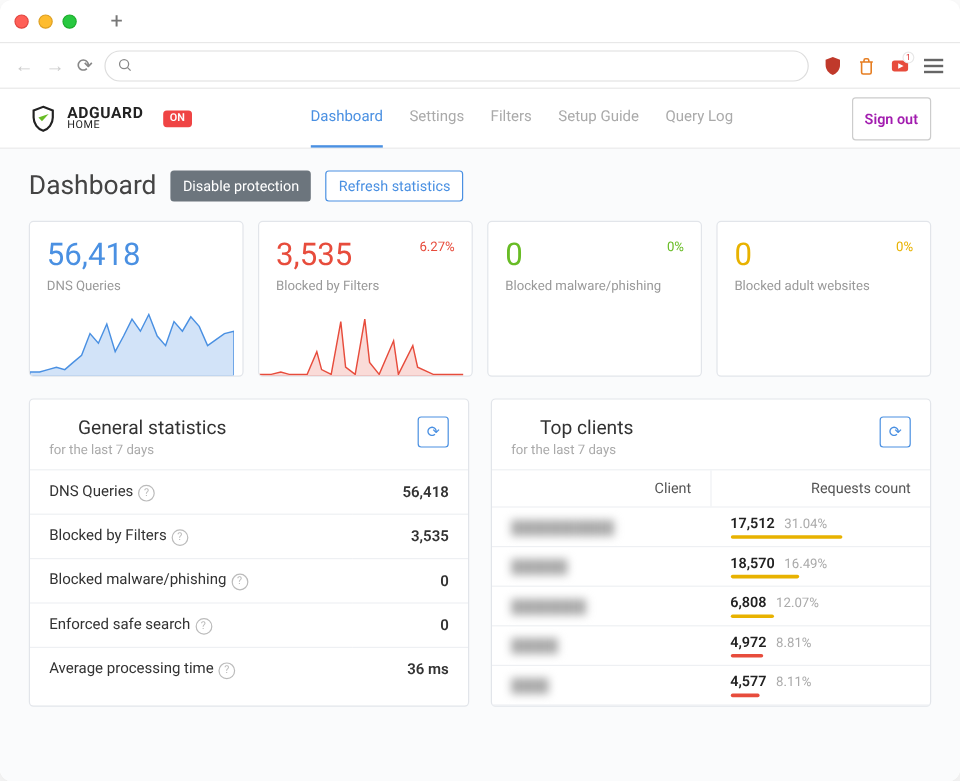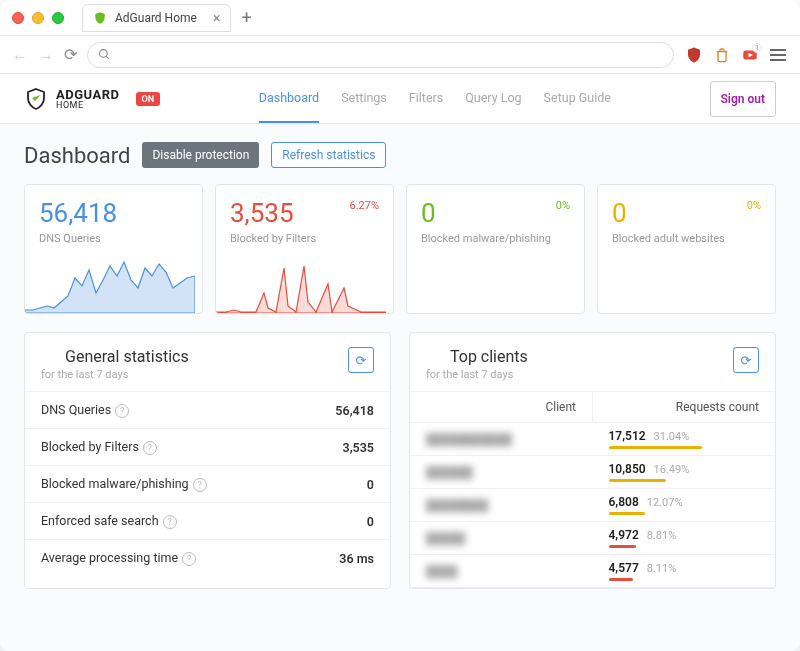--- a/index.html
+++ b/index.html
@@ -75,27 +75,20 @@
 </head>
 <body>
 
 <div class="window">
   <div class="titlebar">
     <div class="traffic">
       <span class="tclose"></span>
       <span class="tmin"></span>
       <span class="tmax"></span>
     </div>
-    <div class="tab">
-      <svg viewBox="0 0 24 24">
-          <path fill="#68bc25" d="M12 2 L20 5 V11 C20 16 16.5 20.5 12 22 C7.5 20.5 4 16 4 11 V5 Z"></path>
-        </svg>
-      <span>AdGuard Home</span>
-      <span class="tab-close">×</span>
-    </div>
     <span class="newtab">+</span>
   </div>
 
   <div class="toolbar">
     <span class="navbtn dis">←</span>
     <span class="navbtn dis">→</span>
     <span class="navbtn">⟳</span>
     <div class="urlbar">
       <svg width="13" height="13" viewBox="0 0 24 24" fill="none" stroke="#888" stroke-width="2">
           <circle cx="10" cy="10" r="7"></circle>
@@ -139,22 +132,22 @@
       <div class="logo-txt">
         <span class="logo-main">ADGUARD</span>
         <span class="logo-sub">HOME</span>
       </div>
       <span class="on-badge">ON</span>
     </div>
     <nav class="nav">
       <a class="active">Dashboard</a>
       <a>Settings</a>
       <a>Filters</a>
+      <a>Setup Guide</a>
       <a>Query Log</a>
-      <a>Setup Guide</a>
     </nav>
     <button class="signout">Sign out</button>
   </div>
 
   <div class="content">
     <div class="page-header">
       <h1 class="page-title">Dashboard</h1>
       <button class="btn-dark">Disable protection</button>
       <button class="btn-outline">Refresh statistics</button>
     </div>
@@ -242,21 +235,21 @@
                   <span class="req-count">17,512</span>
                   <span class="req-pct">31.04%</span>
                 </div>
       <div class="bar bar-gold" style="width:62%"></div>
     </div>
             </div>
             <div class="client-row">
     <div class="blur">██████</div>
     <div class="req-cell">
       <div class="req-top">
-                  <span class="req-count">10,850</span>
+                  <span class="req-count">18,570</span>
                   <span class="req-pct">16.49%</span>
                 </div>
       <div class="bar bar-gold" style="width:38%"></div>
     </div>
             </div>
             <div class="client-row">
     <div class="blur">████████</div>
     <div class="req-cell">
       <div class="req-top">
                   <span class="req-count">6,808</span>

